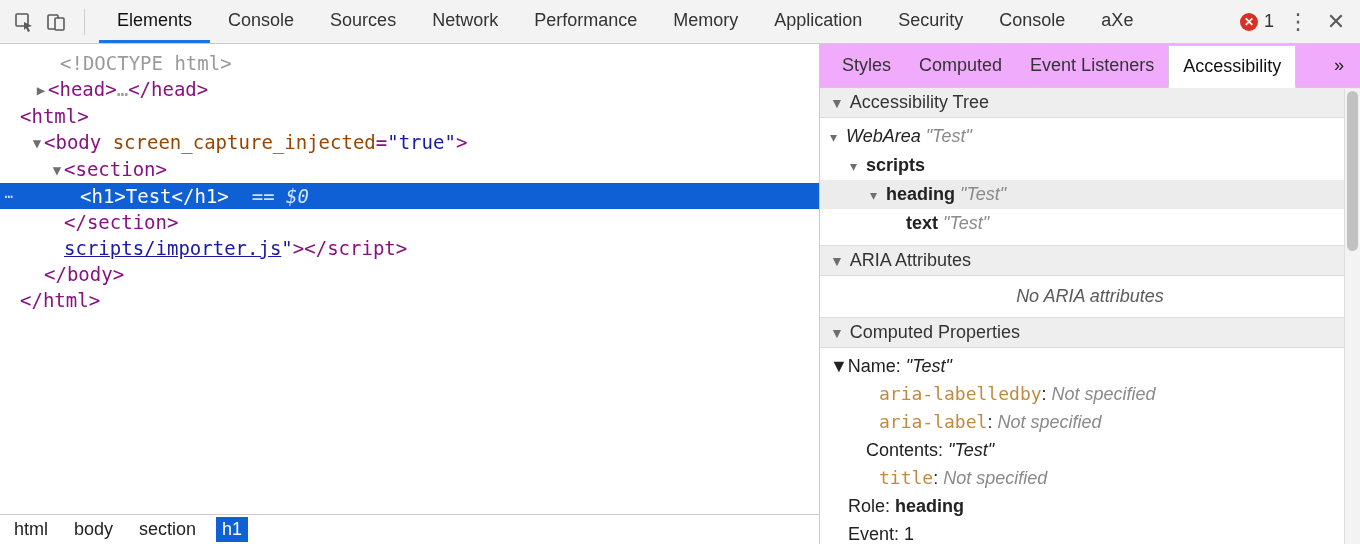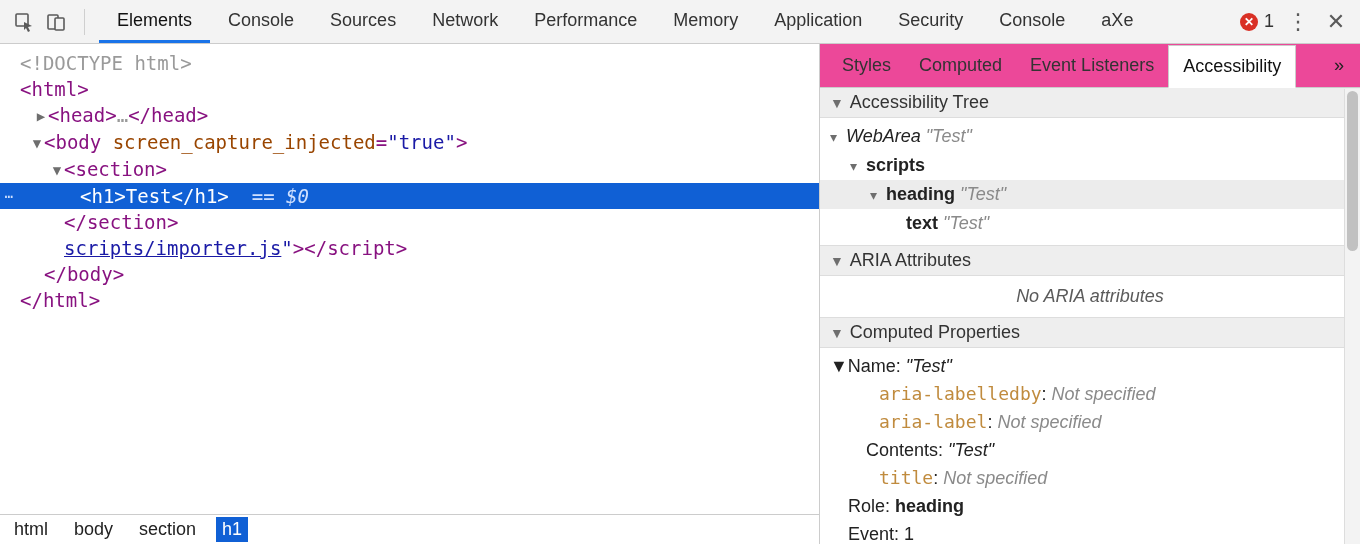--- a/index.html
+++ b/index.html
@@ -101,21 +101,21 @@
     padding-left: 20px;
   }
   .tri {
     display: inline-block; width: 14px; text-align: center;
     color: #6e6e6e; font-size: 14px; vertical-align: 1px;
   }
   .tag-punct { color: #881280; }
   .tag-name  { color: #881280; }
   .attr-name { color: #994500; }
   .attr-val  { color: #1a1aa6; }
-  .doctype   { color: #9a9a9a; }
+  .doctype   { color: #9a9a9a; margin-left: 40px; }
   .ellip     { color: #9a9a9a; }
   .txt       { color: #222; }
   .srcunderline { text-decoration: underline; color: #1a1aa6; }
   .selected-row {
     background: #1060d5;
     color: #fff;
     position: relative;
   }
   .selected-row .tag-punct,
   .selected-row .tag-name,
@@ -135,21 +135,21 @@
     font-size: 18px;
     color: #222;
     background: #fff;
   }
   .crumb { padding: 2px 6px; }
   .crumb.active { background: #1060d5; color: #fff; }
   
   .side-tabs {
     height: 44px;
     border-bottom: 1px solid #ccc;
-    background: #ec4899;
+    background: #f0abfc;
     display: flex; align-items: center;
     padding: 0 8px;
     gap: 0;
   }
   .side-tab {
     padding: 0 14px;
     height: 100%;
     display: flex; align-items: center;
     font-size: 18px;
     color: #333;
@@ -265,26 +265,26 @@
 
 <div class="main">
 
   <div class="left-pane">
     <div class="dom-tree mono">
 
       <div class="dom-line">
         <span class="doctype">&lt;!DOCTYPE html&gt;</span>
       </div>
 
+      <div class="dom-line" style="padding-left:34px;">
+        <span class="tri">▶</span><span class="tag-punct">&lt;</span><span class="tag-name">head</span><span class="tag-punct">&gt;</span><span class="ellip">…</span><span class="tag-punct">&lt;/</span><span class="tag-name">head</span><span class="tag-punct">&gt;</span>
+      </div>
+
       <div class="dom-line">
         <span class="tag-punct">&lt;</span><span class="tag-name">html</span><span class="tag-punct">&gt;</span>
-      </div>
-
-      <div class="dom-line" style="padding-left:34px;">
-        <span class="tri">▶</span><span class="tag-punct">&lt;</span><span class="tag-name">head</span><span class="tag-punct">&gt;</span><span class="ellip">…</span><span class="tag-punct">&lt;/</span><span class="tag-name">head</span><span class="tag-punct">&gt;</span>
       </div>
 
       <div class="dom-line" style="padding-left:30px;">
         <span class="tri">▼</span><span class="tag-punct">&lt;</span><span class="tag-name">body</span> <span class="attr-name">screen_capture_injected</span><span class="tag-punct">=</span><span class="attr-val">"true"</span><span class="tag-punct">&gt;</span>
       </div>
 
       <div class="dom-line" style="padding-left:50px;">
         <span class="tri">▼</span><span class="tag-punct">&lt;</span><span class="tag-name">section</span><span class="tag-punct">&gt;</span>
       </div>
 

